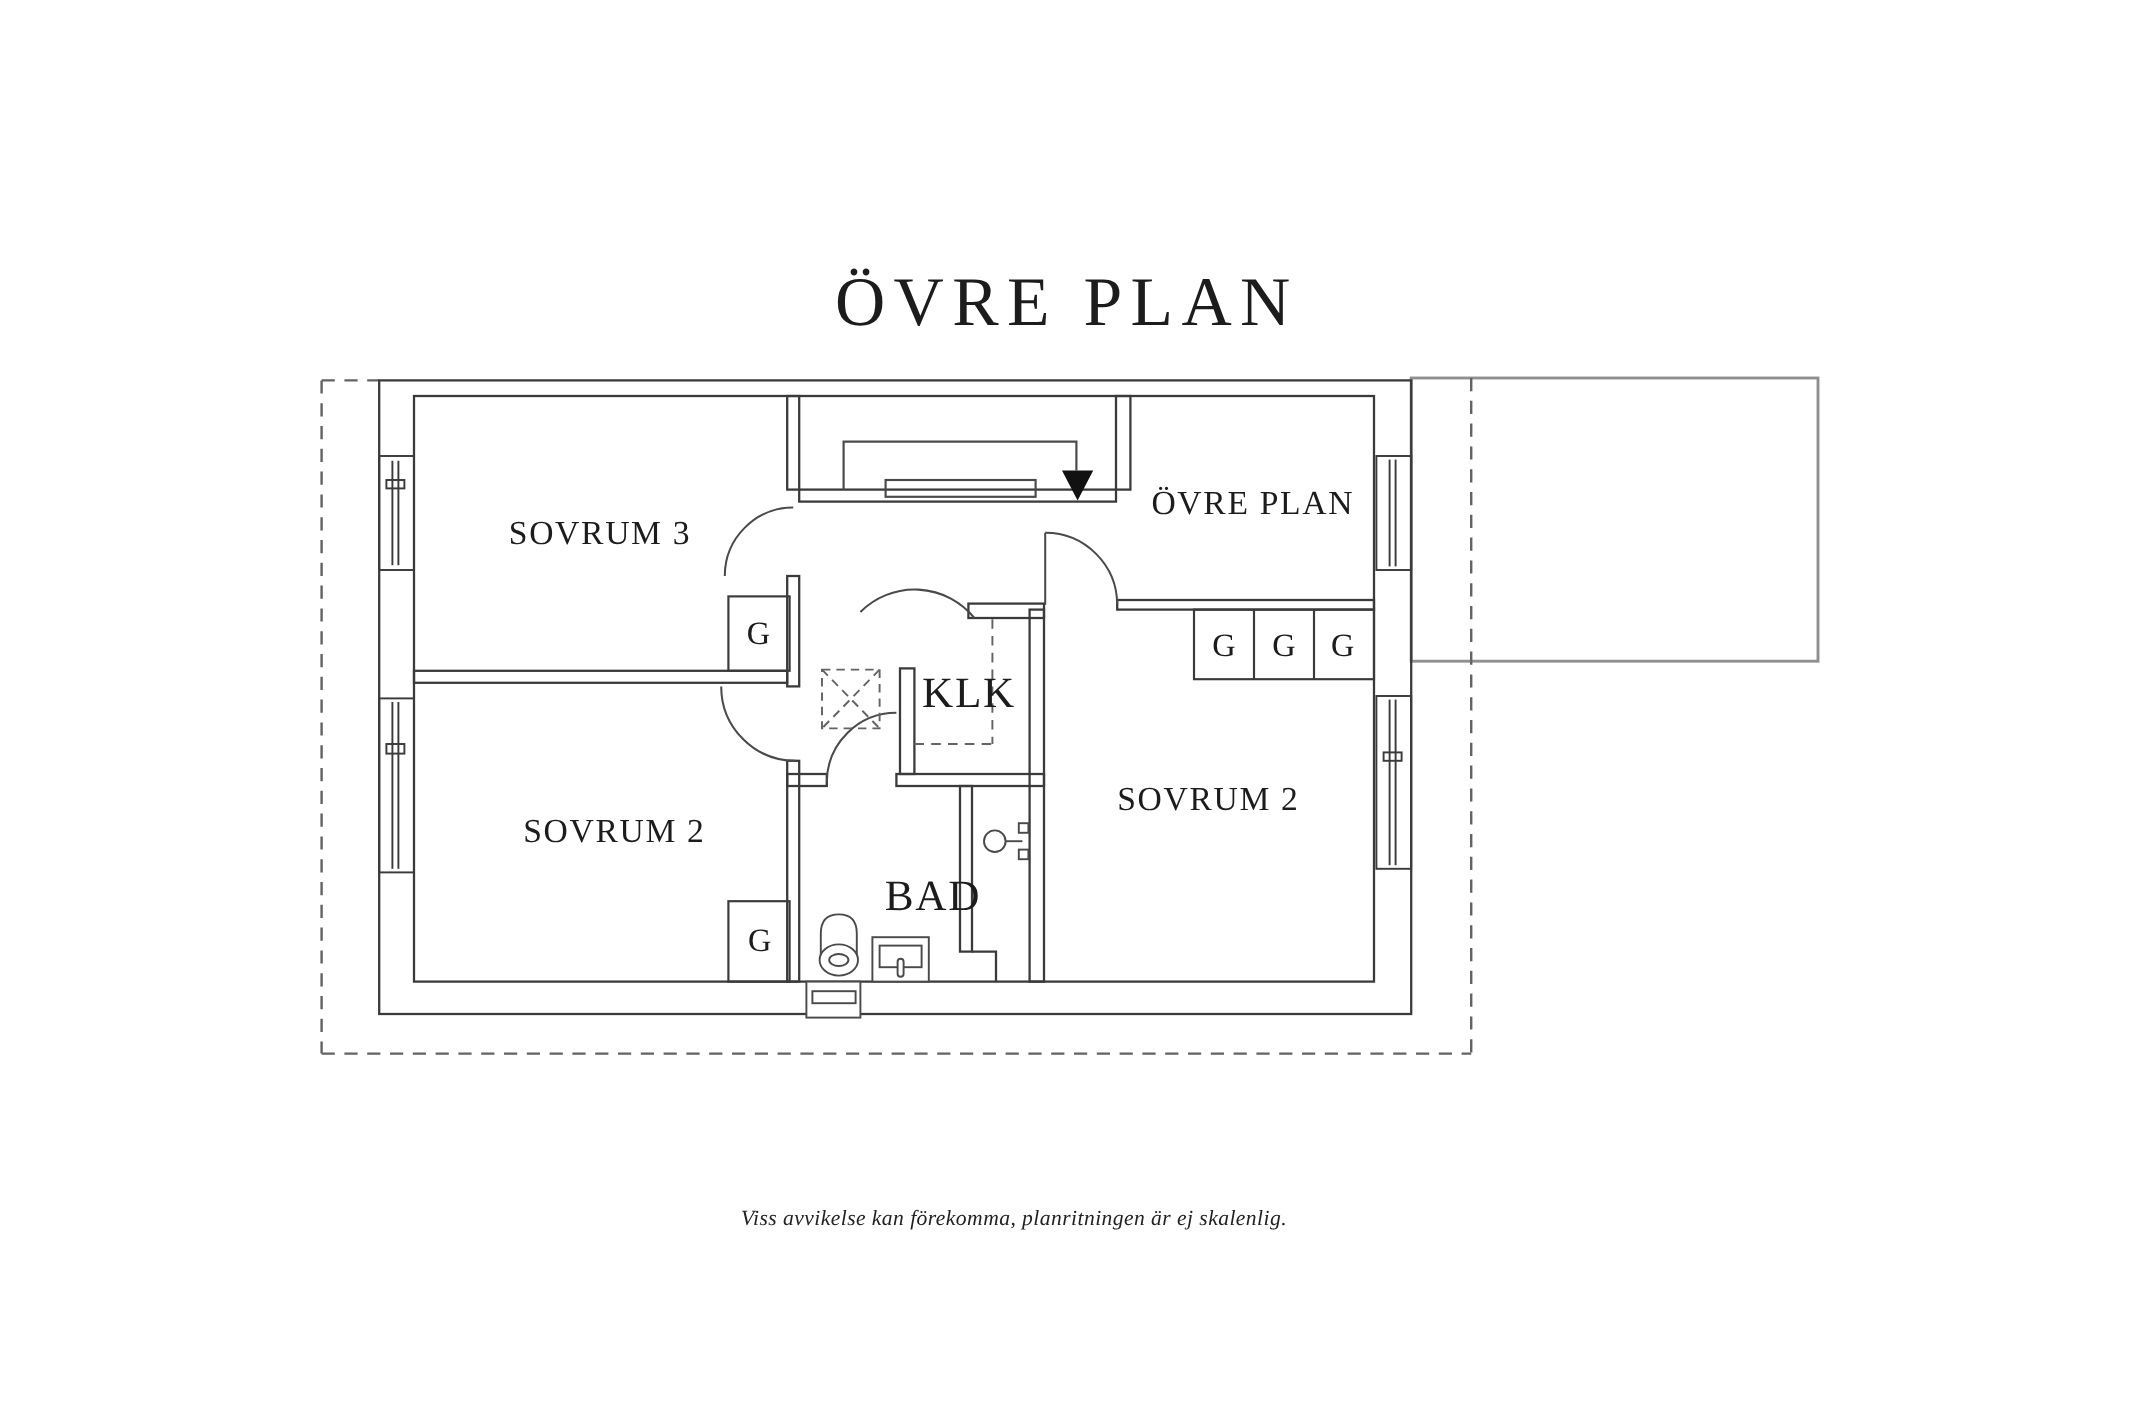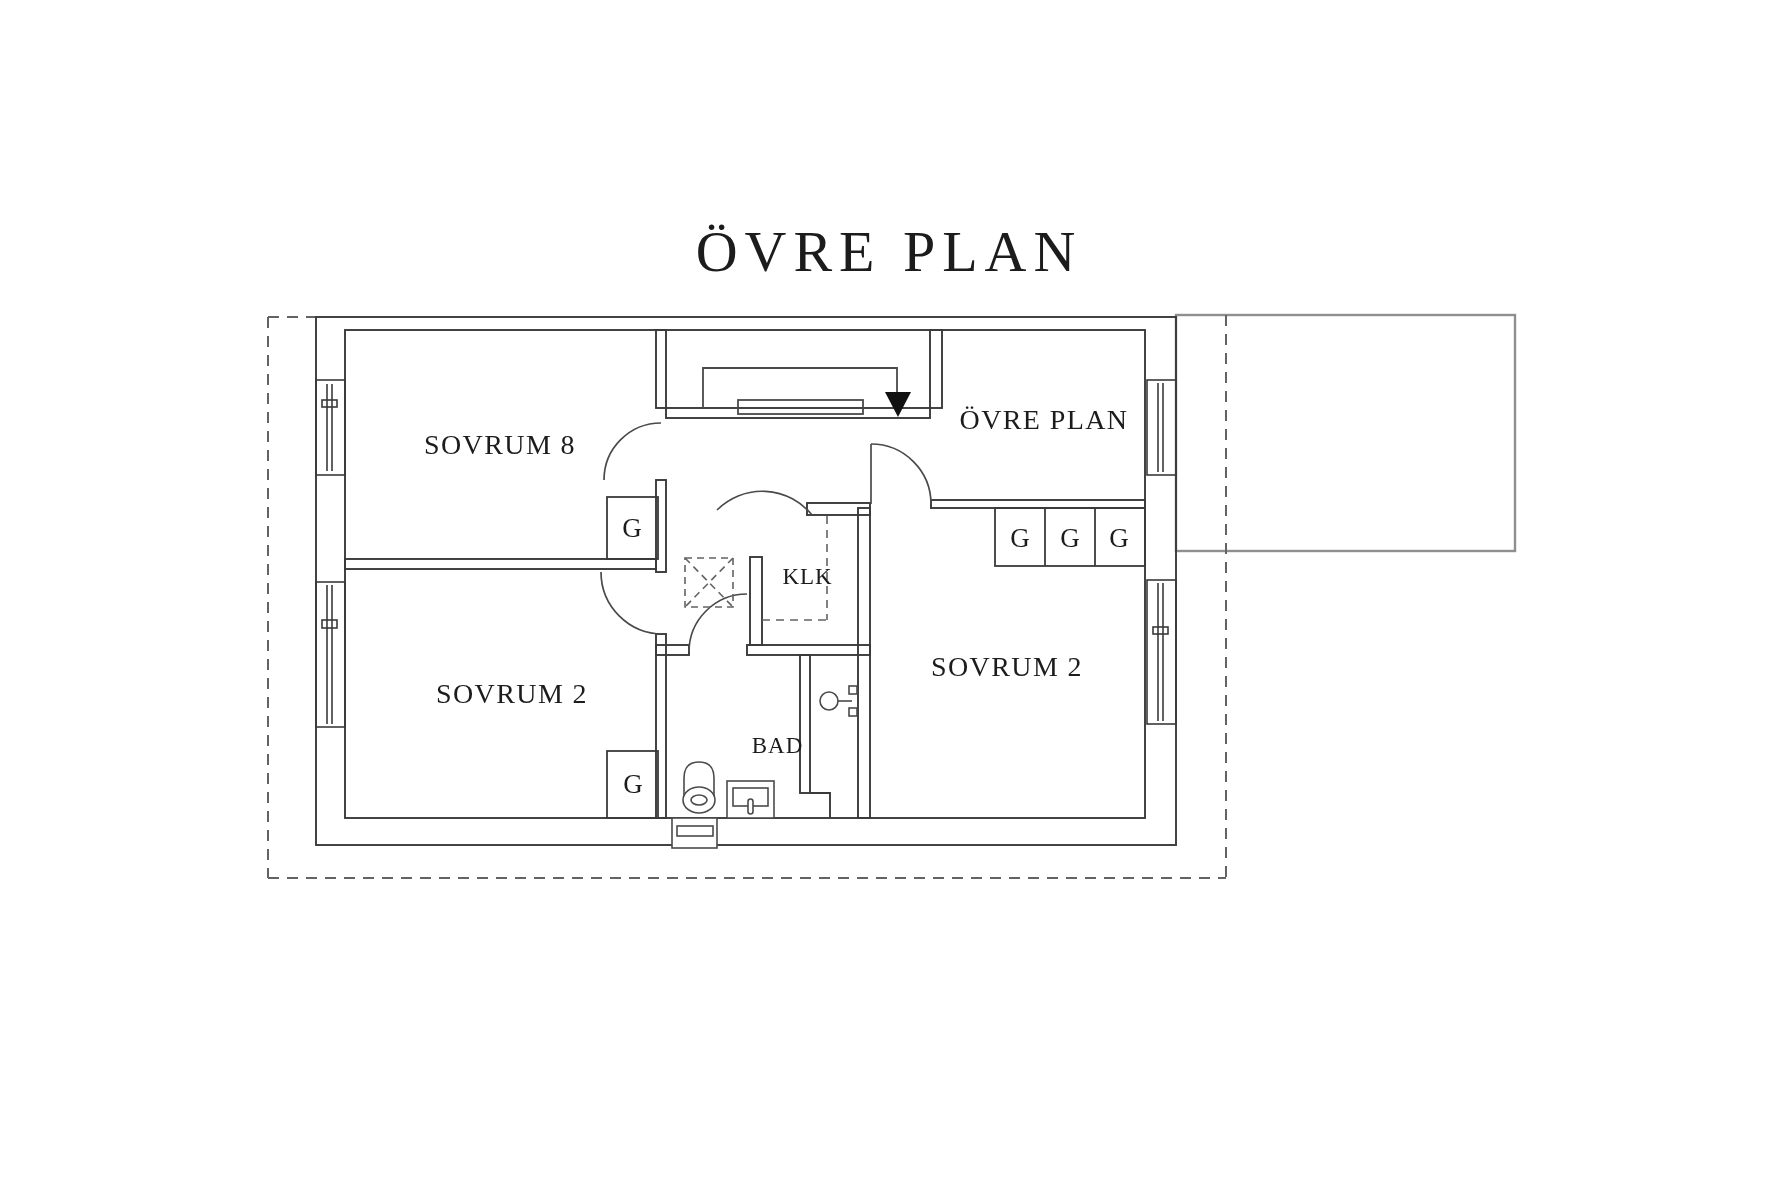--- a/index.html
+++ b/index.html
@@ -3,21 +3,21 @@
 <meta charset="utf-8">
 <style>
   html,body{margin:0;padding:0;background:#ffffff;}
   #stage{position:relative;width:1780px;height:1187px;background:#ffffff;overflow:hidden;
          font-family:"Liberation Serif", serif;}
   #plan-svg{position:absolute;left:0;top:0;}
   .lbl{position:absolute;transform:translate(-50%,-50%);color:#1c1c1c;white-space:nowrap;
        font-family:"Liberation Serif", serif;}
   .title{font-size:58px;letter-spacing:0.12em;font-weight:400;}
   .room{font-size:28px;letter-spacing:0.05em;}
-  .small-room{font-size:23px;letter-spacing:0.04em;padding-left:29px;}
+  .small-room{font-size:36px;letter-spacing:0.04em;padding-left:29px;}
   .g{font-size:27px;}
   .footer{font-size:18px;font-style:italic;letter-spacing:0.02em;color:#222222;}
 </style>
 </head>
 <body>
 
 <div id="stage">
 
   <svg id="plan-svg" width="1780" height="1187" viewBox="0 0 1780 1187">
 
@@ -131,26 +131,27 @@
       <g stroke-dasharray="7 5">
         <rect x="685" y="558" width="48" height="49"></rect>
         <line x1="685" y1="558" x2="733" y2="607"></line>
         <line x1="733" y1="558" x2="685" y2="607"></line>
       </g>
     </g>
   </svg>
 
   <div class="lbl title" style="left:889px;top:251px;">ÖVRE PLAN</div>
 
-  <div class="lbl room" style="left:500px;top:445px;">SOVRUM 8</div>
+  <div class="lbl room" style="left:500px;top:445px;">SOVRUM 3</div>
   <div class="lbl room" style="left:500px;top:694px;margin-left:12px;">SOVRUM 2</div>
   <div class="lbl room" style="left:1007px;top:667px;">SOVRUM 2</div>
   <div class="lbl room" style="left:1044px;top:420px;">ÖVRE PLAN</div>
   <div class="lbl small-room" style="left:793px;top:577px;">KLK</div>
   <div class="lbl small-room" style="left:763px;top:746px;">BAD</div>
 
   <div class="lbl g" style="left:632px;top:528px;">G</div>
   <div class="lbl g" style="left:633px;top:784px;">G</div>
   <div class="lbl g" style="left:1020px;top:538px;">G</div>
   <div class="lbl g" style="left:1070px;top:538px;">G</div>
   <div class="lbl g" style="left:1119px;top:538px;">G</div>
 
+  <div class="lbl footer" style="left:845px;top:1015px;">Viss avvikelse kan förekomma, planritningen är ej skalenlig.</div>
 </div>
 
 </body></html>

